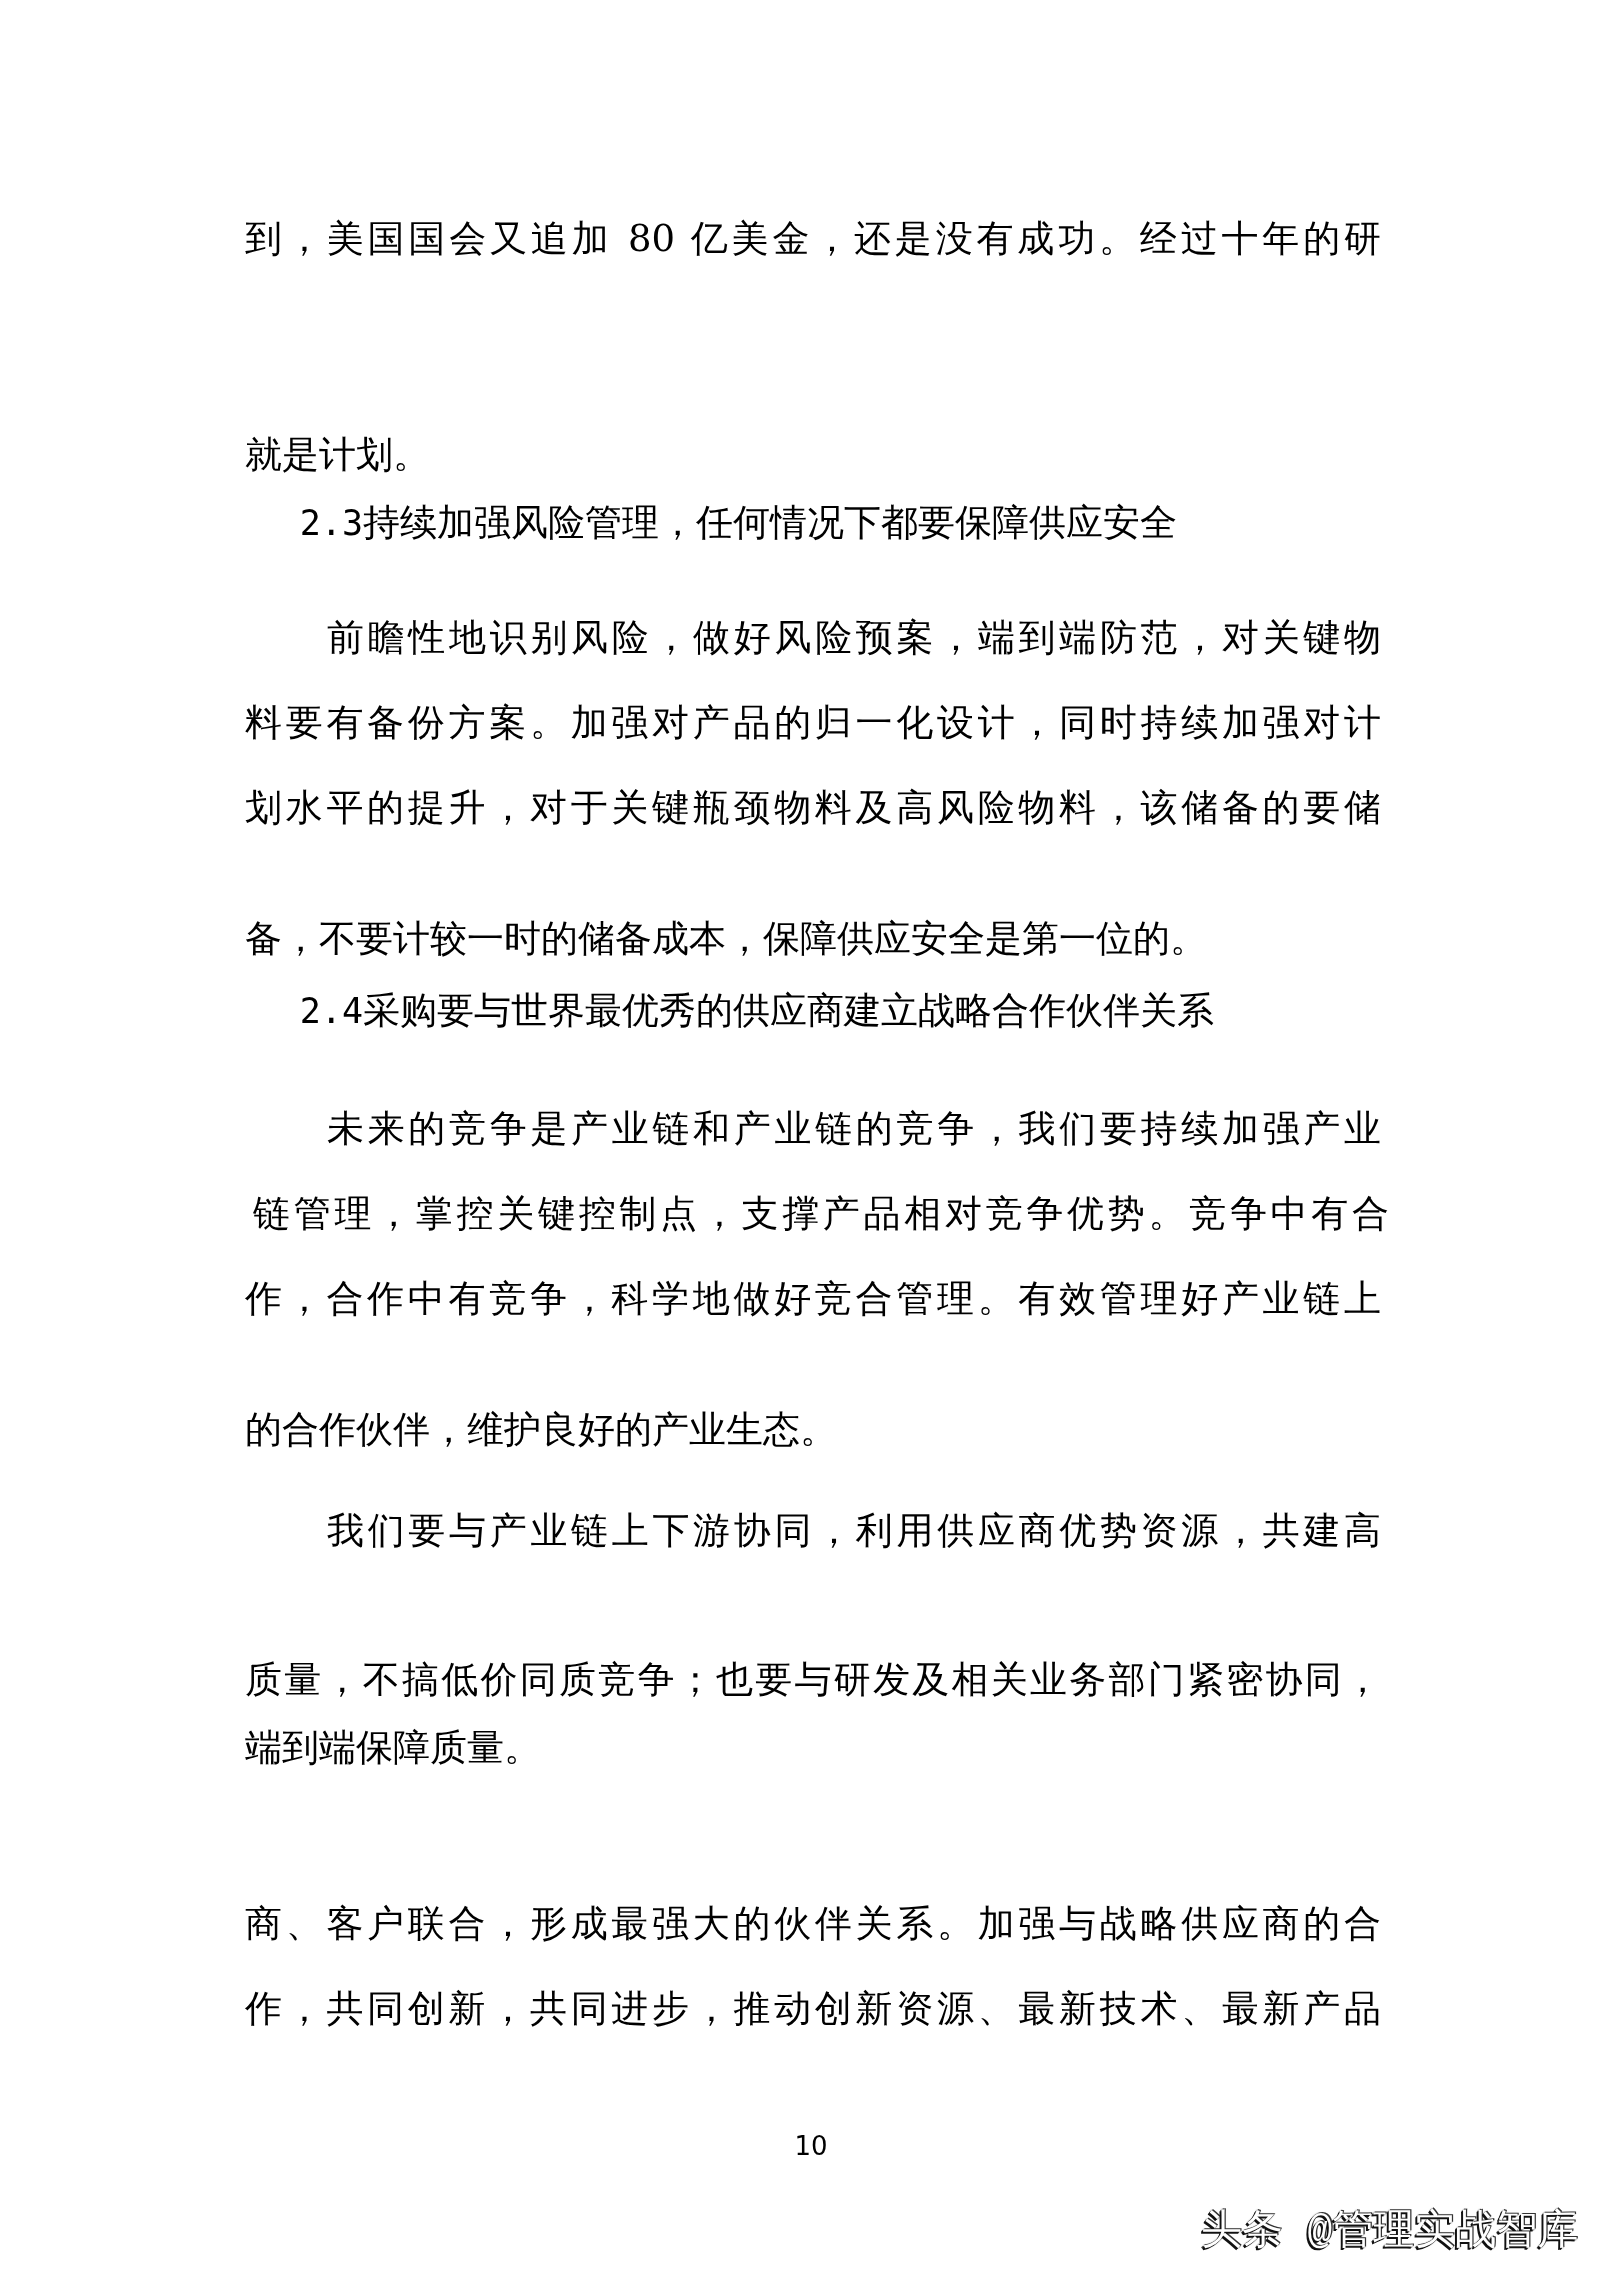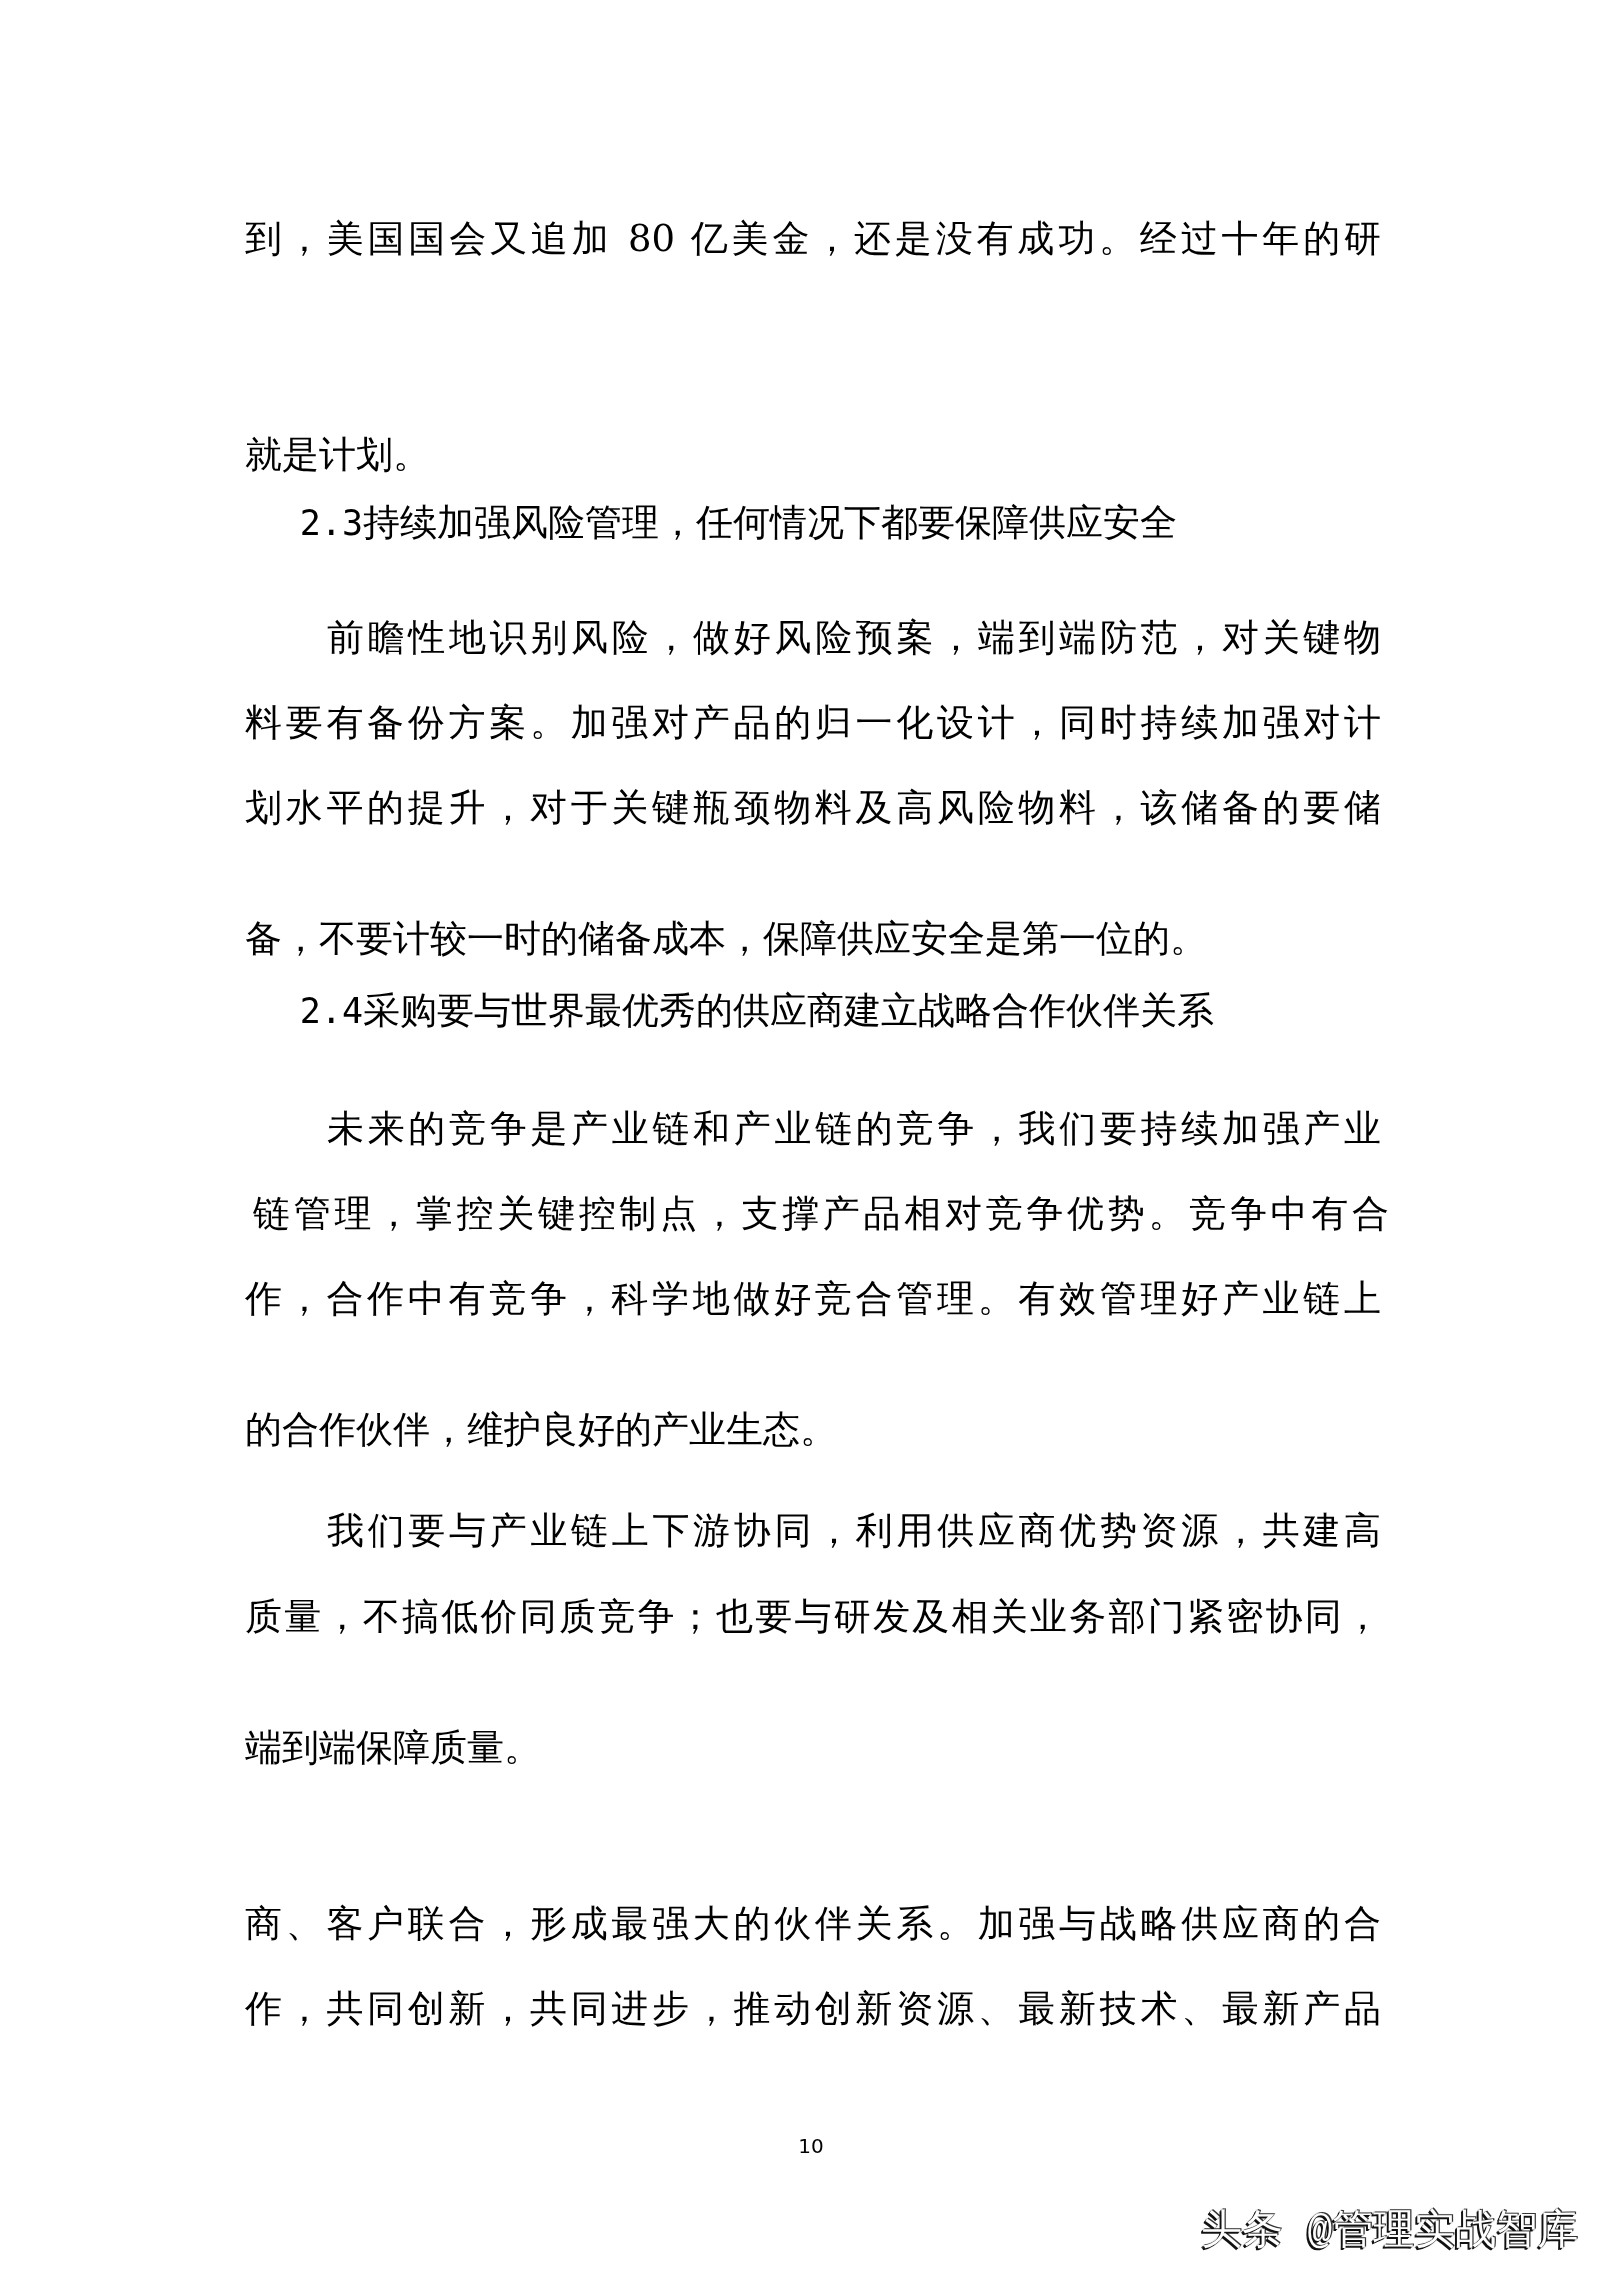--- a/index.html
+++ b/index.html
@@ -31,21 +31,21 @@
     color: #000000;
     white-space: nowrap;
     text-align: right;
   }
   .heading .num { display: inline-block; width: 108px; font-family: "DejaVu Sans Mono", "Liberation Mono", monospace; font-size: 35px; }
   .page-number {
     position: absolute;
     left: 785px; width: 52px; top: 2135px;
     text-align: center;
     font-family: "DejaVu Sans", "Liberation Sans", sans-serif;
-    font-size: 20px; line-height: 23.6px; color: #000000;
+    font-size: 26px; line-height: 23.6px; color: #000000;
   }
   .watermark {
     position: absolute;
     left: 1201px; top: 2207px;
     font-family: Liberation Mono, monospace;
     font-size: 41px; line-height: 50px;
     color: #ffffff;
     white-space: nowrap;
     text-shadow: -2px 2px 0 #111111, -1.3px 1.3px 0 #111111, 1.3px -0.7px 0 #333333, 0 0 1.3px #000000;
   }
@@ -70,21 +70,21 @@
   <div class="heading" style="top:985px;">
     <span class="num">2.4</span><span>采购要与世界最优秀的供应商建立战略合作伙伴关系</span>
   </div>
 
   <div class="line indent" style="top:1103px;">未来的竞争是产业链和产业链的竞争，我们要持续加强产业</div>
   <div class="line" style="top:1188px;margin-left:8px;">链管理，掌控关键控制点，支撑产品相对竞争优势。竞争中有合</div>
   <div class="line" style="top:1273px;">作，合作中有竞争，科学地做好竞合管理。有效管理好产业链上</div>
   <div class="line last" style="top:1358px;">的合作伙伴，维护良好的产业生态。</div>
 
   <div class="line indent" style="top:1505px;">我们要与产业链上下游协同，利用供应商优势资源，共建高</div>
-  <div class="line" style="top:1591px;">质量，不搞低价同质竞争；也要与研发及相关业务部门紧密协同，</div>
+  <div class="line" style="top:1654px;">质量，不搞低价同质竞争；也要与研发及相关业务部门紧密协同，</div>
   <div class="line last" style="top:1676px;">端到端保障质量。</div>
 
   <div class="line" style="top:1898px;">商、客户联合，形成最强大的伙伴关系。加强与战略供应商的合</div>
   <div class="line" style="top:1983px;">作，共同创新，共同进步，推动创新资源、最新技术、最新产品</div>
 
   <div class="page-number">10</div>
 
   <div class="watermark">头条 @管理实战智库</div>
 
 </div>

